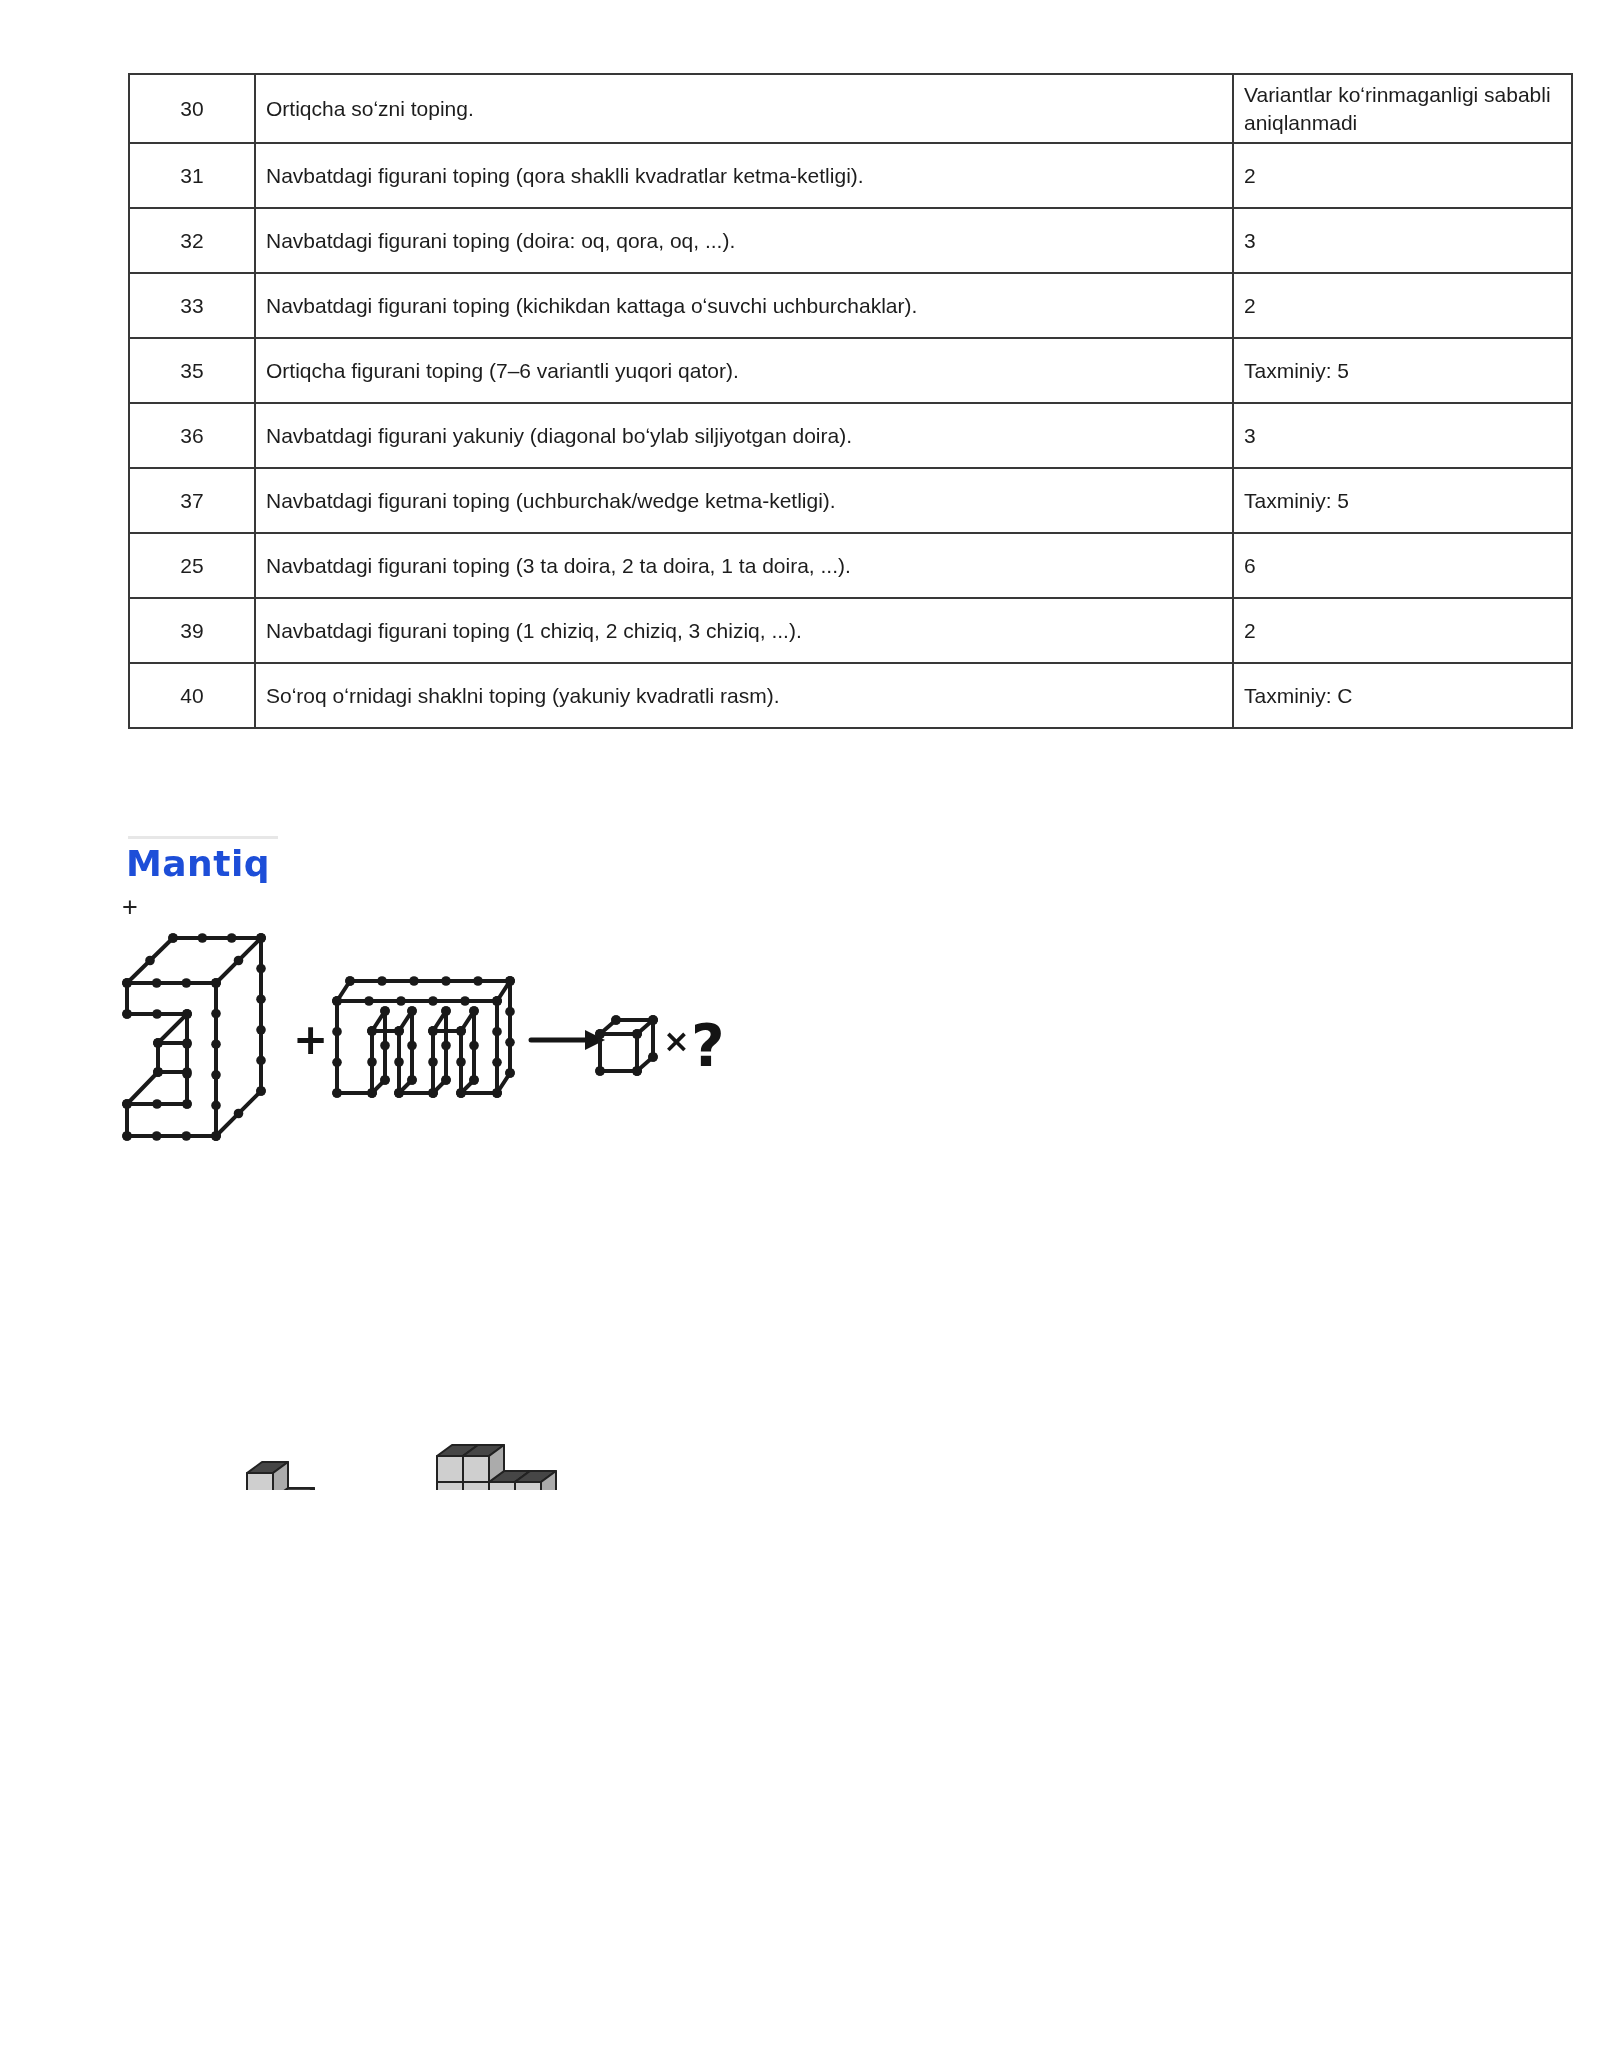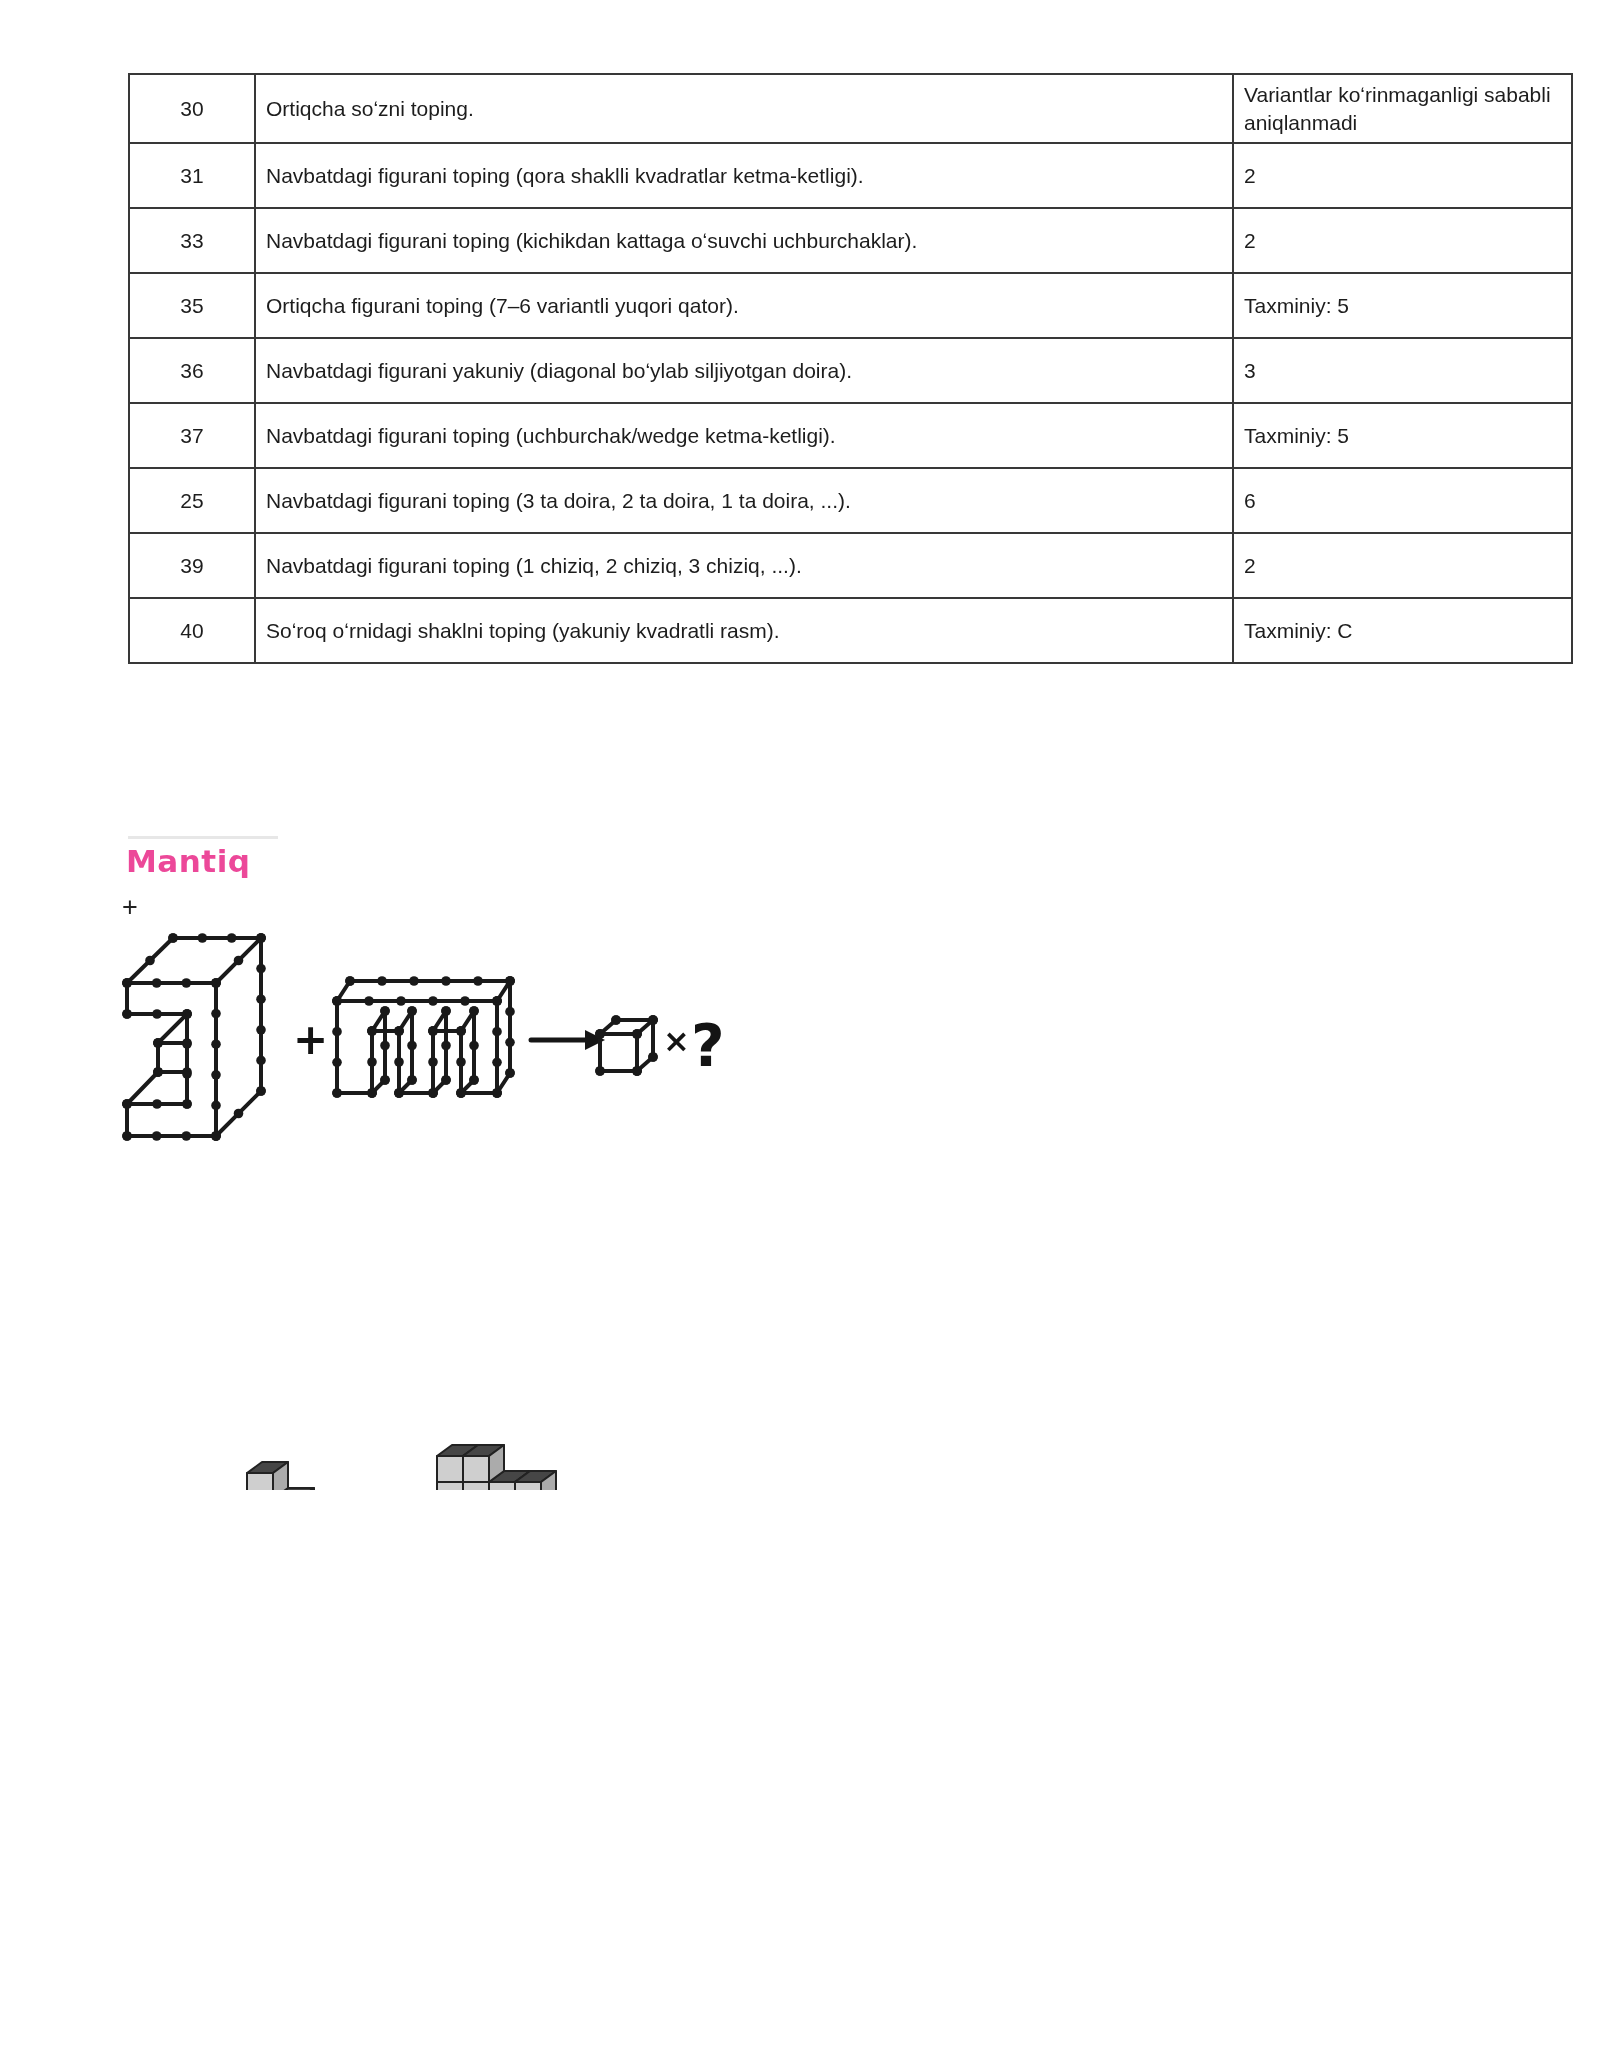--- a/index.html
+++ b/index.html
@@ -11,21 +11,21 @@
                border-collapse:collapse;table-layout:fixed;}
   table.qtable td{border:2px solid #383838;font-size:21px;line-height:1.32;
                   vertical-align:middle;height:51px;padding:6px 10px;color:#1d1d1d;}
   td.c1{width:104px;text-align:center;padding:6px 2px;}
   td.c2{width:956px;padding-left:16px;margin-top:24px;}
   td.c3{width:317px;padding-left:13px;border-radius:6px;}
 
   
   .heading-line{position:absolute;left:128px;top:836px;width:150px;height:3px;background:#e7e7e7;}
   .section-heading{position:absolute;left:126px;top:843px;font-family:"DejaVu Sans",sans-serif;
-                   font-size:31px;font-weight:bold;color:#ec4899;letter-spacing:.5px;}
+                   font-size:36px;font-weight:bold;color:#1d4ed8;letter-spacing:.5px;}
   .plus-marker{position:absolute;left:122px;top:892px;font-size:27px;color:#222;}
 
   
   .fig1{position:absolute;left:105px;top:918px;}
   .fig2{position:absolute;left:100px;top:1408px;}
   polyline.dl{fill:none;stroke:#1a1a1a;stroke-width:4;stroke-linejoin:round;stroke-linecap:round;}
   .arrow-line{fill:none;stroke:#161616;stroke-width:5;stroke-linecap:round;}
   text.sym{font-family:"DejaVu Sans",sans-serif;fill:#141414;}
   text.serif{font-family:"Liberation Serif",serif;fill:#2a2a2a;}
 </style>
@@ -42,20 +42,25 @@
           <td class="c2">Ortiqcha soʻzni toping.</td>
           <td class="c3">Variantlar koʻrinmaganligi sababli aniqlanmadi</td>
         </tr>
 
         <tr>
           <td class="c1">31</td>
           <td class="c2">Navbatdagi figurani toping (qora shaklli kvadratlar ketma-ketligi).</td>
           <td class="c3">2</td>
         </tr>
 
+        <tr>
+          <td class="c1">32</td>
+          <td class="c2">Navbatdagi figurani toping (doira: oq, qora, oq, ...).</td>
+          <td class="c3">3</td>
+        </tr>
 
         <tr>
           <td class="c1">33</td>
           <td class="c2">Navbatdagi figurani toping (kichikdan kattaga oʻsuvchi uchburchaklar).</td>
           <td class="c3">2</td>
         </tr>
 
 
         <tr>
           <td class="c1">35</td>

